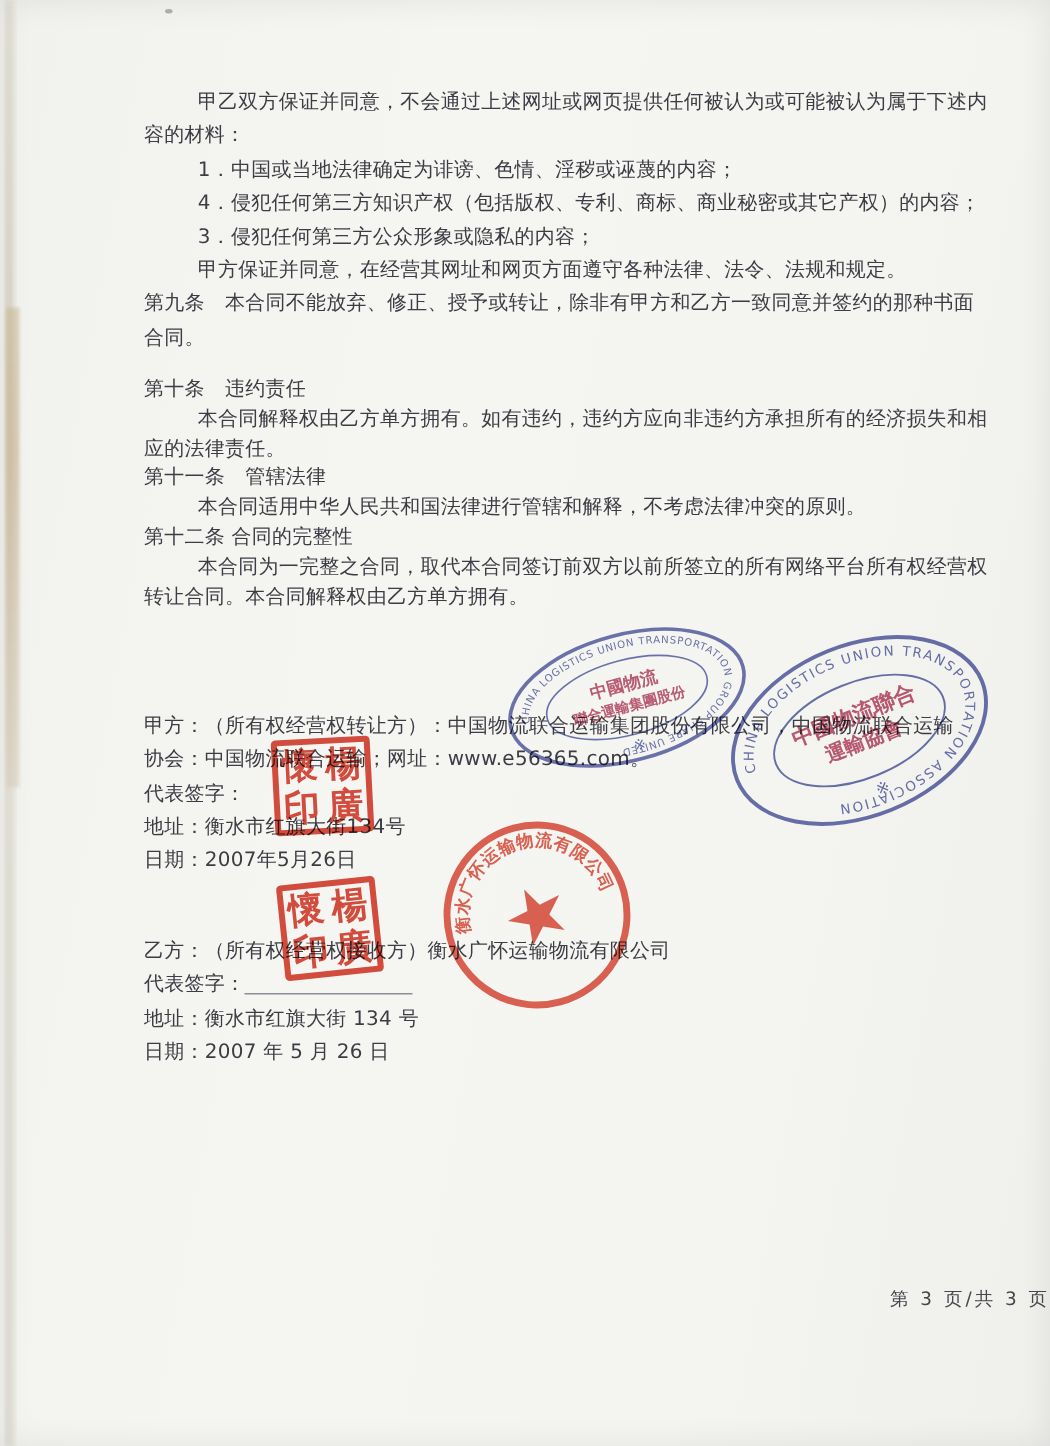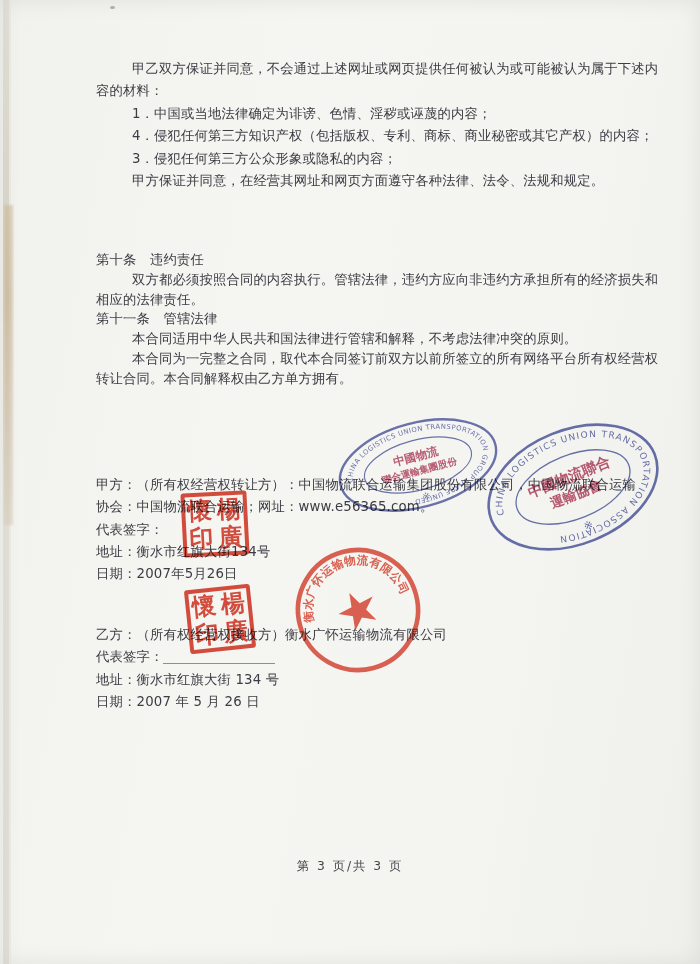--- a/index.html
+++ b/index.html
@@ -27,21 +27,21 @@
   .indent{text-indent:2.7em;}
   .sec2{position:absolute;left:96px;top:250px;width:566px;font-size:13.3px;line-height:19.8px;letter-spacing:.2px;}
   .sec2 p{margin:0;}
 
   .party{position:absolute;left:96px;width:566px;font-size:13.3px;line-height:22.3px;letter-spacing:.2px;}
   .party p{margin:0;}
   .party-a{top:474px;}
   .party-b{top:624px;}
   .sig-line{display:inline-block;width:112px;border-bottom:1px solid #8e8e98;transform:translateY(3px);}
 
-  .footer{position:absolute;left:0;right:0;top:858px;text-align:center;
+  .footer{position:absolute;left:0;right:0;top:858px;text-align:right;
     font-size:12.3px;color:#46464d;letter-spacing:2px;}
 
   
   .stamp{position:absolute;mix-blend-mode:multiply;}
   .seal-square{
     width:58px;height:56px;border:4px solid #d8402f;border-radius:3px;
     display:grid;grid-template-columns:1fr 1fr;place-items:center;
     color:#d8402f;font-weight:bold;font-size:24px;line-height:24px;
     opacity:.92;background:rgba(255,255,255,0);
   }
@@ -60,27 +60,29 @@
   <div class="edge-left2"></div>
   <div class="smudge"></div>
   <div class="speck"></div>
 
   <div class="doc-body">
     <p class="indent">甲乙双方保证并同意，不会通过上述网址或网页提供任何被认为或可能被认为属于下述内容的材料：</p>
     <p class="indent">1．中国或当地法律确定为诽谤、色情、淫秽或诬蔑的内容；</p>
     <p class="indent">4．侵犯任何第三方知识产权（包括版权、专利、商标、商业秘密或其它产权）的内容；</p>
     <p class="indent">3．侵犯任何第三方公众形象或隐私的内容；</p>
     <p class="indent">甲方保证并同意，在经营其网址和网页方面遵守各种法律、法令、法规和规定。</p>
+    <p>第九条　本合同不能放弃、修正、授予或转让，除非有甲方和乙方一致同意并签约的那种书面合同。</p>
   </div>
 
   <div class="sec2">
     <p>第十条　违约责任</p>
-    <p class="indent">双方都必须按照合同的内容执行。管辖法律，违约方应向非违约方承担所有的经济损失和相应的法律责任。</p>
+    <p class="indent">本合同解释权由乙方单方拥有。如有违约，违约方应向非违约方承担所有的经济损失和相应的法律责任。</p>
     <p>第十一条　管辖法律</p>
     <p class="indent">本合同适用中华人民共和国法律进行管辖和解释，不考虑法律冲突的原则。</p>
+    <p>第十二条 合同的完整性</p>
     <p class="indent">本合同为一完整之合同，取代本合同签订前双方以前所签立的所有网络平台所有权经营权转让合同。本合同解释权由乙方单方拥有。</p>
   </div>
 
   <div class="party party-a">
     <p>甲方：（所有权经营权转让方）：中国物流联合运输集团股份有限公司，中国物流联合运输</p>
     <p>协会：中国物流联合运输；网址：www.e56365.com。</p>
     <p>代表签字：</p>
     <p>地址：衡水市红旗大街134号</p>
     <p>日期：2007年5月26日</p>
   </div>

